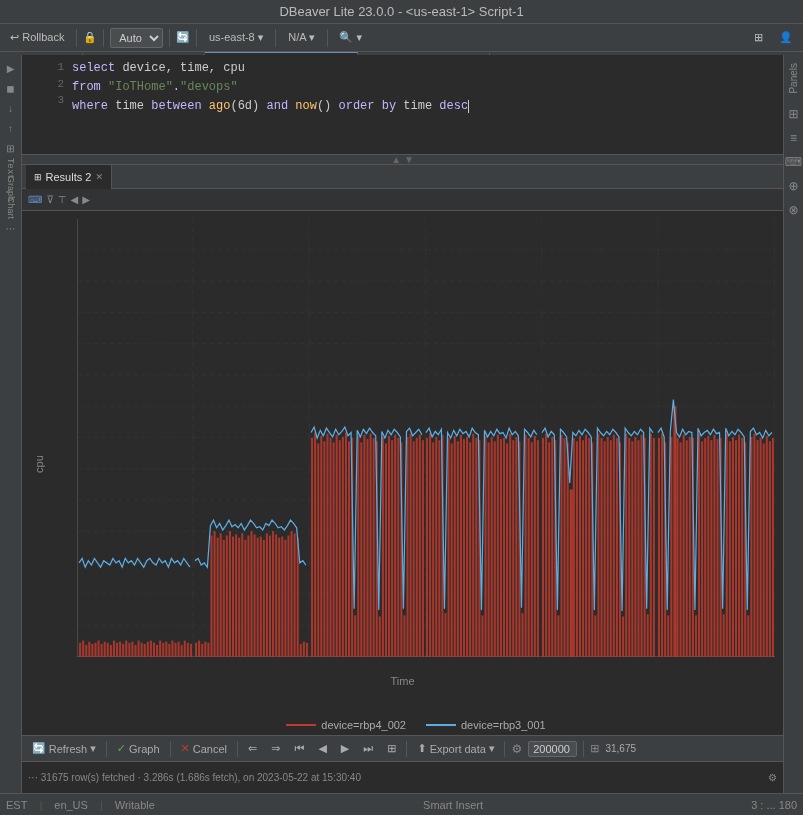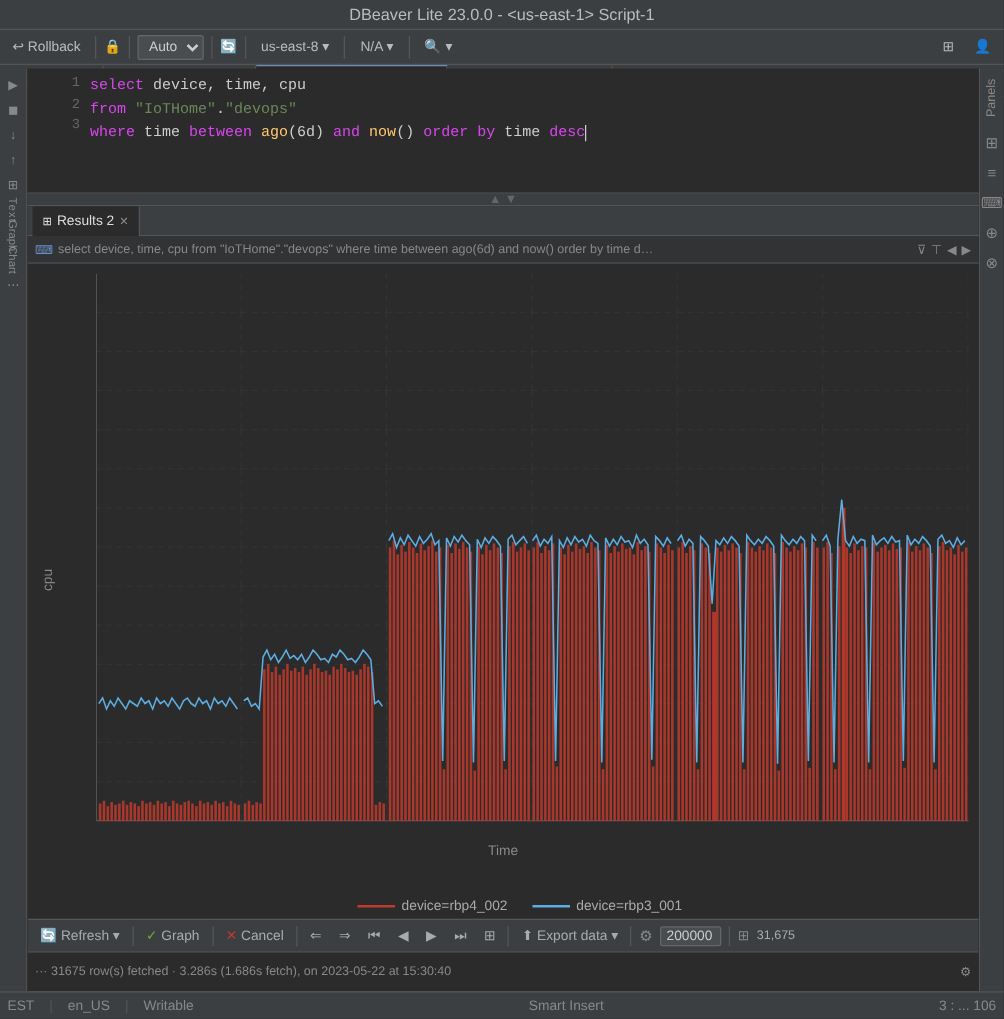--- a/index.html
+++ b/index.html
@@ -174,21 +174,21 @@
       position: absolute;
       left: 0;
       top: 4px;
       width: 46px;
       text-align: right;
       color: #666;
       font-size: 11px;
       padding-right: 4px;
       line-height: 1.5;
     }
-    .kw { color: #d946ef; }
+    .kw { color: #c4b5fd; }
     .str { color: #6a8759; }
     .fn { color: #ffc66d; }
     .editor-cursor {
       display: inline-block;
       width: 1px;
       height: 13px;
       background: #ccc;
       vertical-align: text-bottom;
       animation: blink 1s step-end infinite;
     }
@@ -491,21 +491,20 @@
     <div id="results-tabs">
       <div class="results-tab active">
         <span style="font-size:9px;">⊞</span>
         <span>Results 2</span>
         <span style="font-size:9px;color:#888;">✕</span>
       </div>
     </div>
 
     <div id="query-bar">
       <span style="color:#6a8ec2;font-size:10px;">⌨</span>
-      <span style="overflow:hidden;text-overflow:ellipsis;white-space:nowrap;flex:1;">select device, time, cpu from "IoTHome"."devops" where time between ago(6d) and now() order by time d…</span>
       <span style="color:#888;">⊽</span>
       <span style="color:#888;">⊤</span>
       <span style="color:#888;">◀</span>
       <span style="color:#888;">▶</span>
     </div>
 
     <div id="chart-area">
       <div id="chart-container">
         <div class="axis-label-y">cpu</div>
         <div class="axis-label-x">Time</div>
@@ -870,14 +869,14 @@
 
 <div id="statusbar">
   <span>EST</span>
   <span class="status-sep">|</span>
   <span>en_US</span>
   <span class="status-sep">|</span>
   <span>Writable</span>
   <span style="flex:1;"></span>
   <span>Smart Insert</span>
   <span style="flex:1;"></span>
-  <span>3 : ... 106</span>
+  <span>3 : ... 180</span>
 </div>
 
 </body></html>

